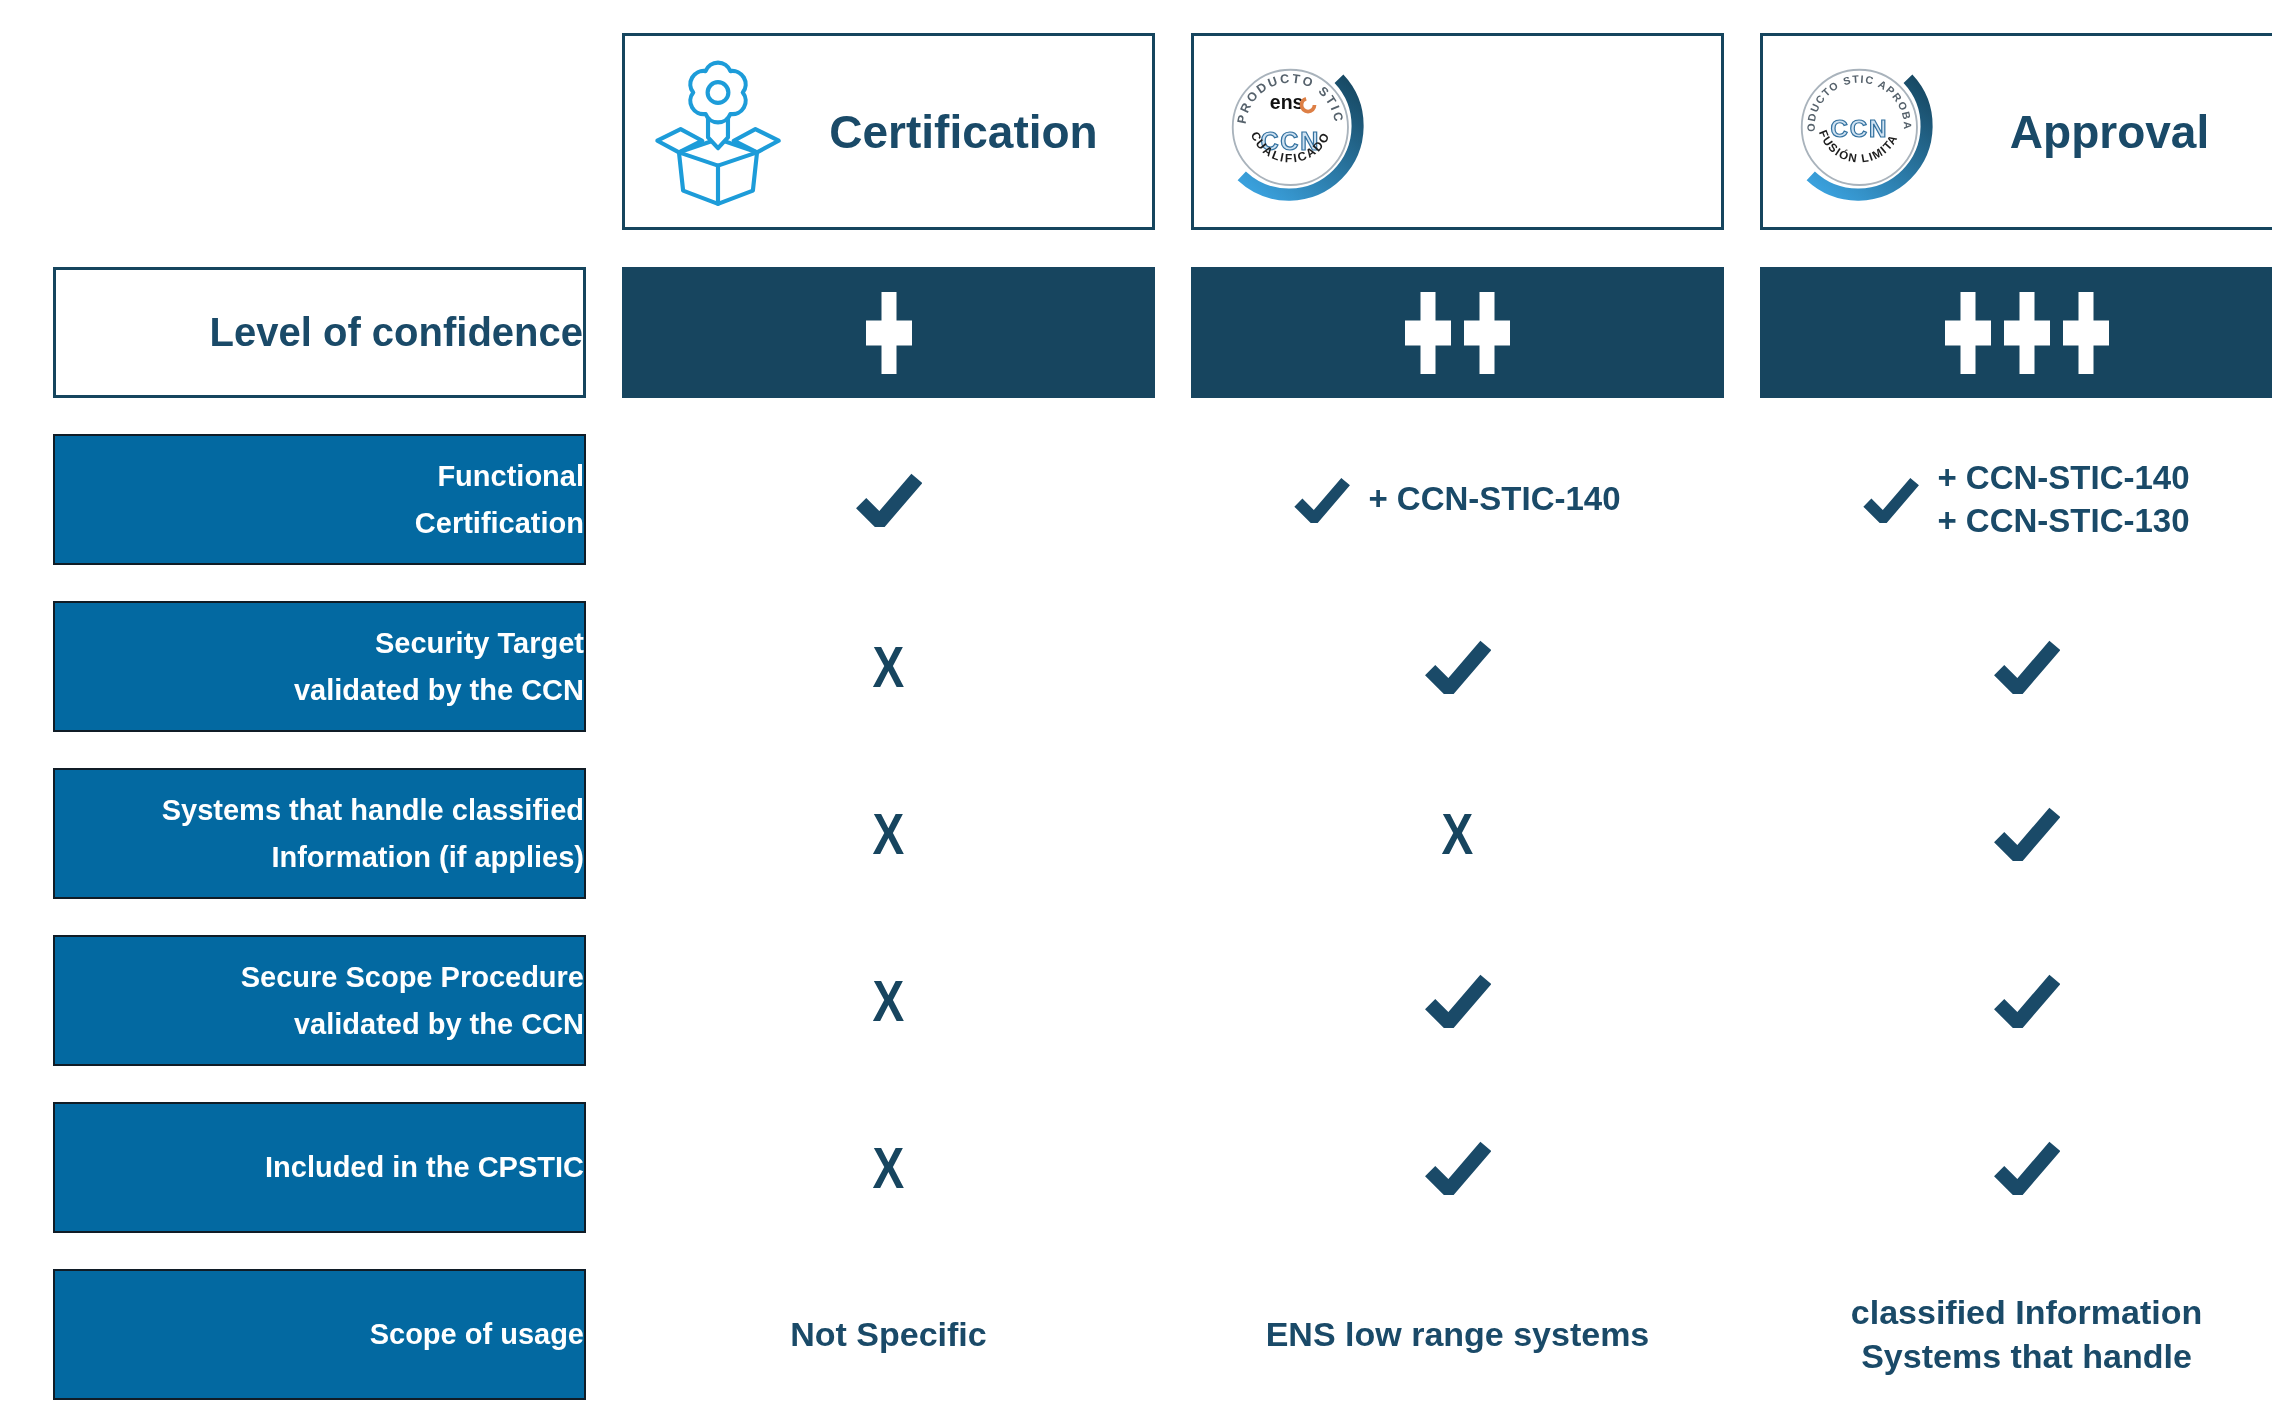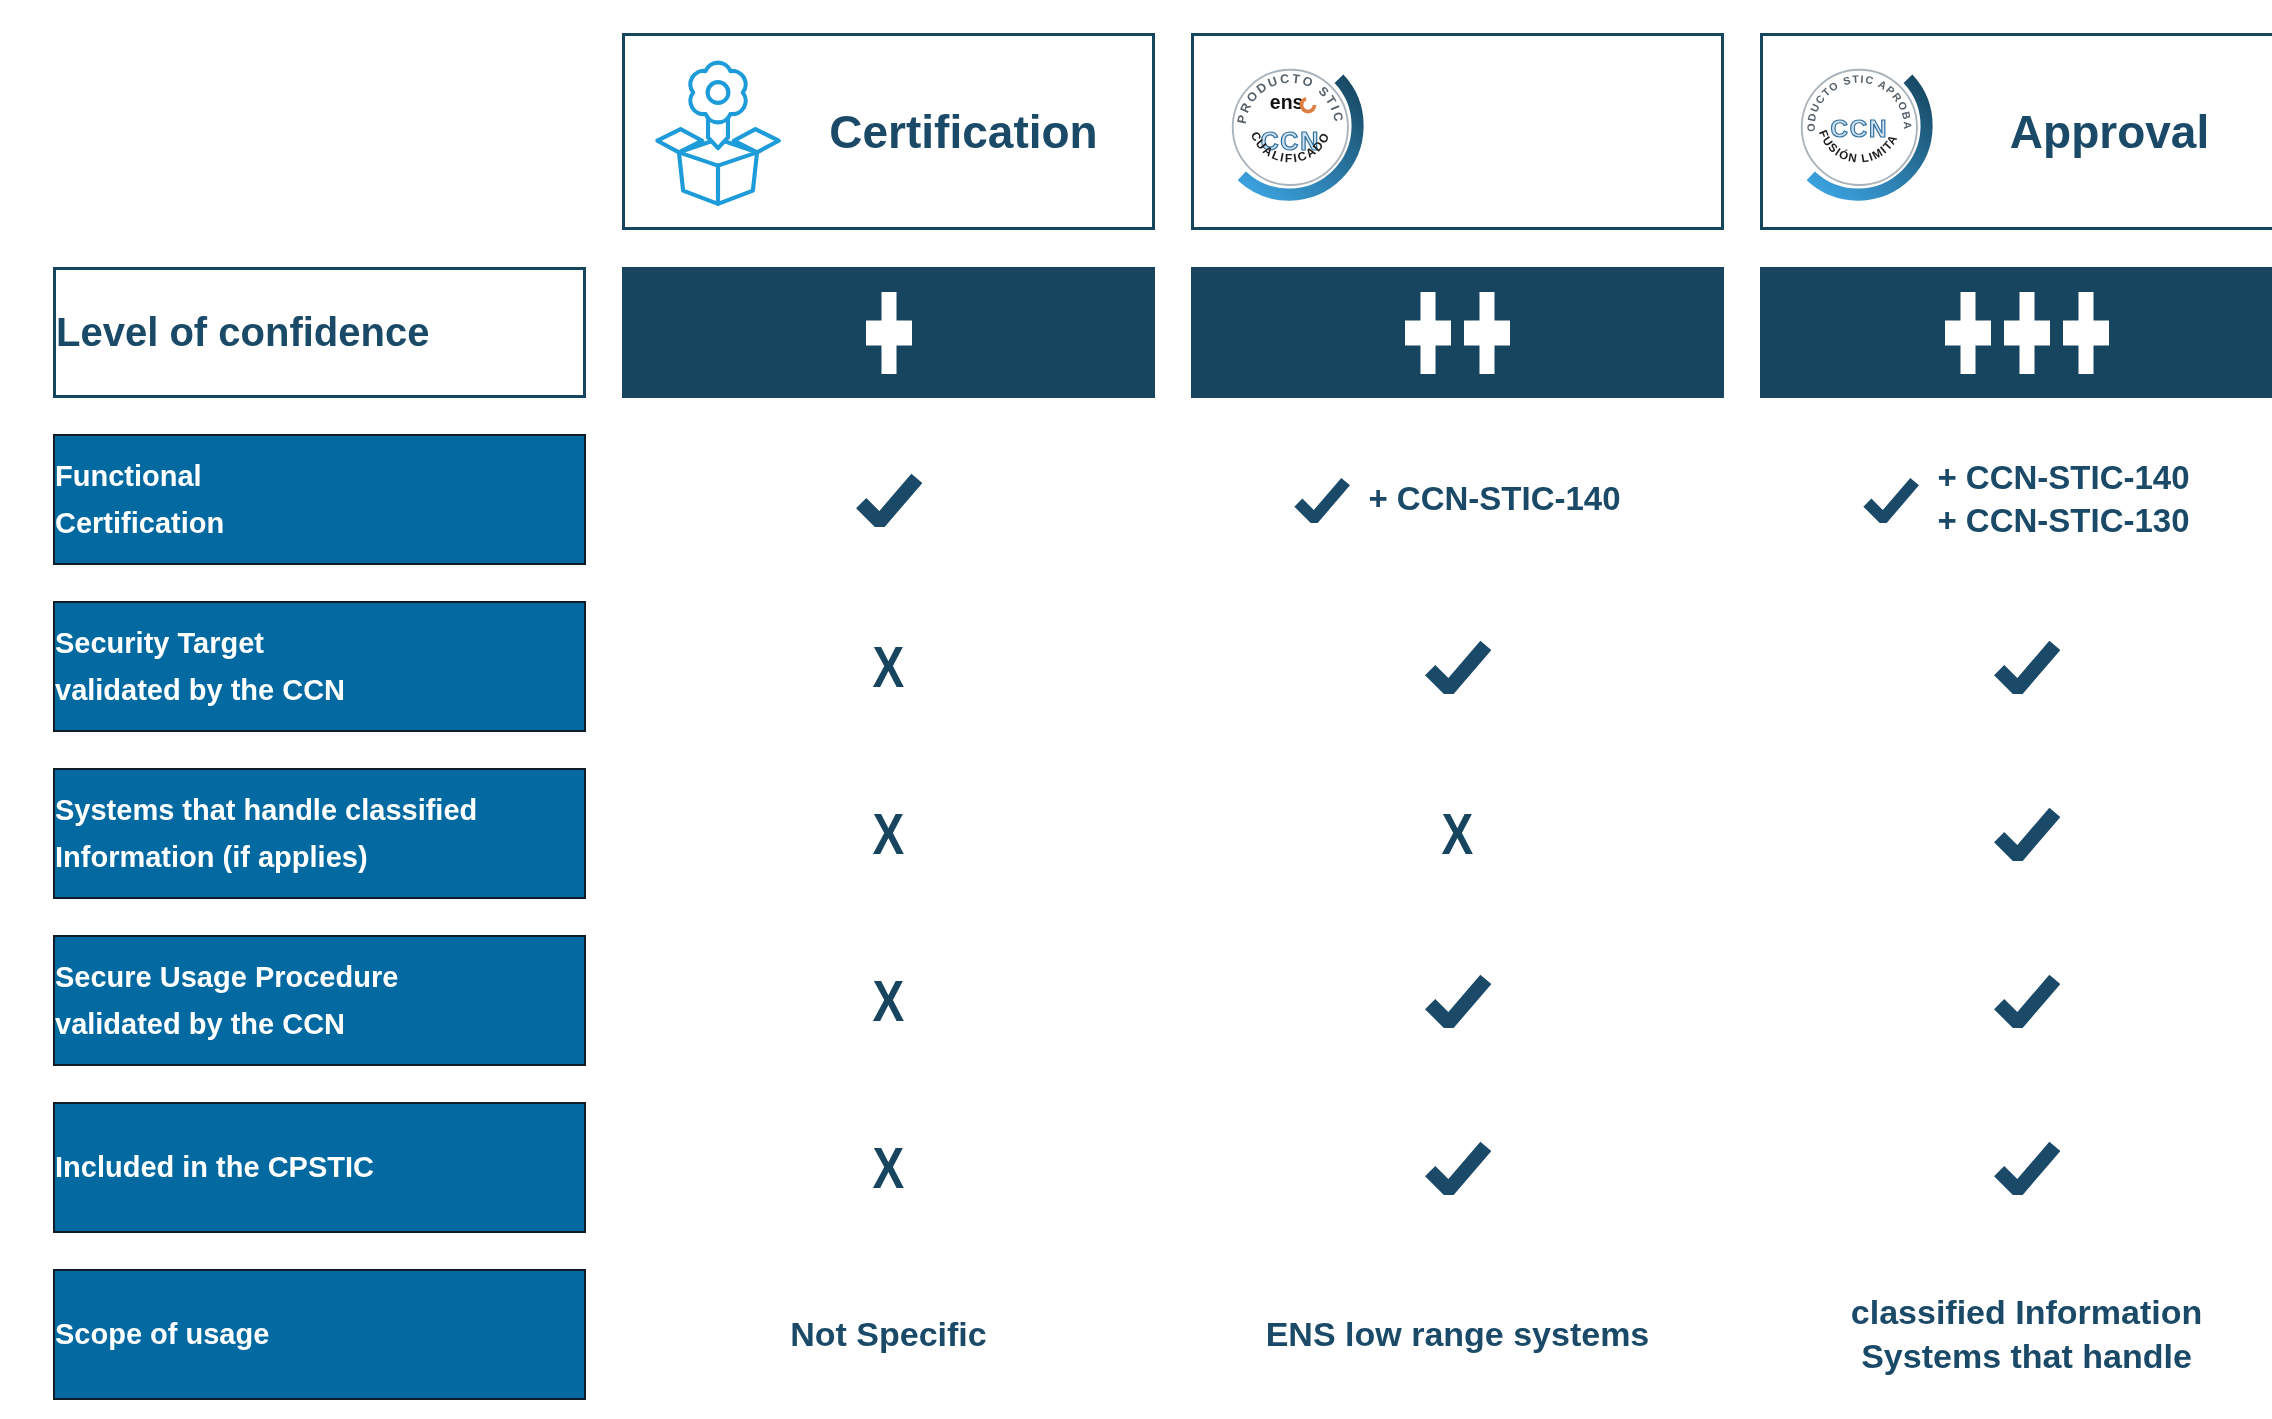--- a/index.html
+++ b/index.html
@@ -7,21 +7,21 @@
         font-family:"Liberation Sans",sans-serif;margin-left:20px;}
 
   
   .header-box{position:absolute;top:33px;width:533px;height:197px;background:#fff;
               border:3px solid #16455e;box-sizing:border-box;display:flex;align-items:center;}
   .hicon{flex:0 0 auto;margin-left:22px;display:flex;align-items:center;justify-content:center;}
   .hlabel{flex:1;text-align:center;font-size:46px;font-weight:bold;color:#1a4a68;margin-right:14px;}
 
   
   .rlabel{position:absolute;left:33px;width:533px;height:131px;box-sizing:border-box;
-          display:flex;flex-direction:column;align-items:flex-start;justify-content:center;text-align:center;}
+          display:flex;flex-direction:column;align-items:flex-end;justify-content:center;text-align:center;}
   .rlabel.filled{background:#0369a1;border:2px solid #101c26;color:#ffffff;
                  font-weight:bold;font-size:29px;line-height:1.62;}
   .rlabel.outline{background:#ffffff;border:3px solid #16455e;color:#1a4a68;
                   font-weight:bold;font-size:40px;}
 
   
   .cell{position:absolute;width:533px;height:131px;box-sizing:border-box;
         display:flex;align-items:center;justify-content:center;}
   .plusbar{background:#17455f;}
   .plus{position:relative;width:46px;height:82px;display:inline-block;}
@@ -183,21 +183,21 @@
       </div>
       <div class="cell" style="left: 1171px; top: 768px;">
         <span class="xmark">X</span>
       </div>
       <div class="cell" style="left: 1740px; top: 768px;">
         <svg width="66" height="54" viewBox="0 0 64 52">
           <path d="M5 29 L23 47 L59 5" fill="none" stroke="#1a4a68" stroke-width="14"></path>
         </svg>
       </div>
       <div class="rlabel filled" style="top: 935px;">
-        <div>Secure Usage Procedure</div>
+        <div>Secure Scope Procedure</div>
         <div>validated by the CCN</div>
       </div>
       <div class="cell" style="left: 602px; top: 935px;">
         <span class="xmark">X</span>
       </div>
       <div class="cell" style="left: 1171px; top: 935px;">
         <svg width="66" height="54" viewBox="0 0 64 52">
           <path d="M5 29 L23 47 L59 5" fill="none" stroke="#1a4a68" stroke-width="14"></path>
         </svg>
       </div>

